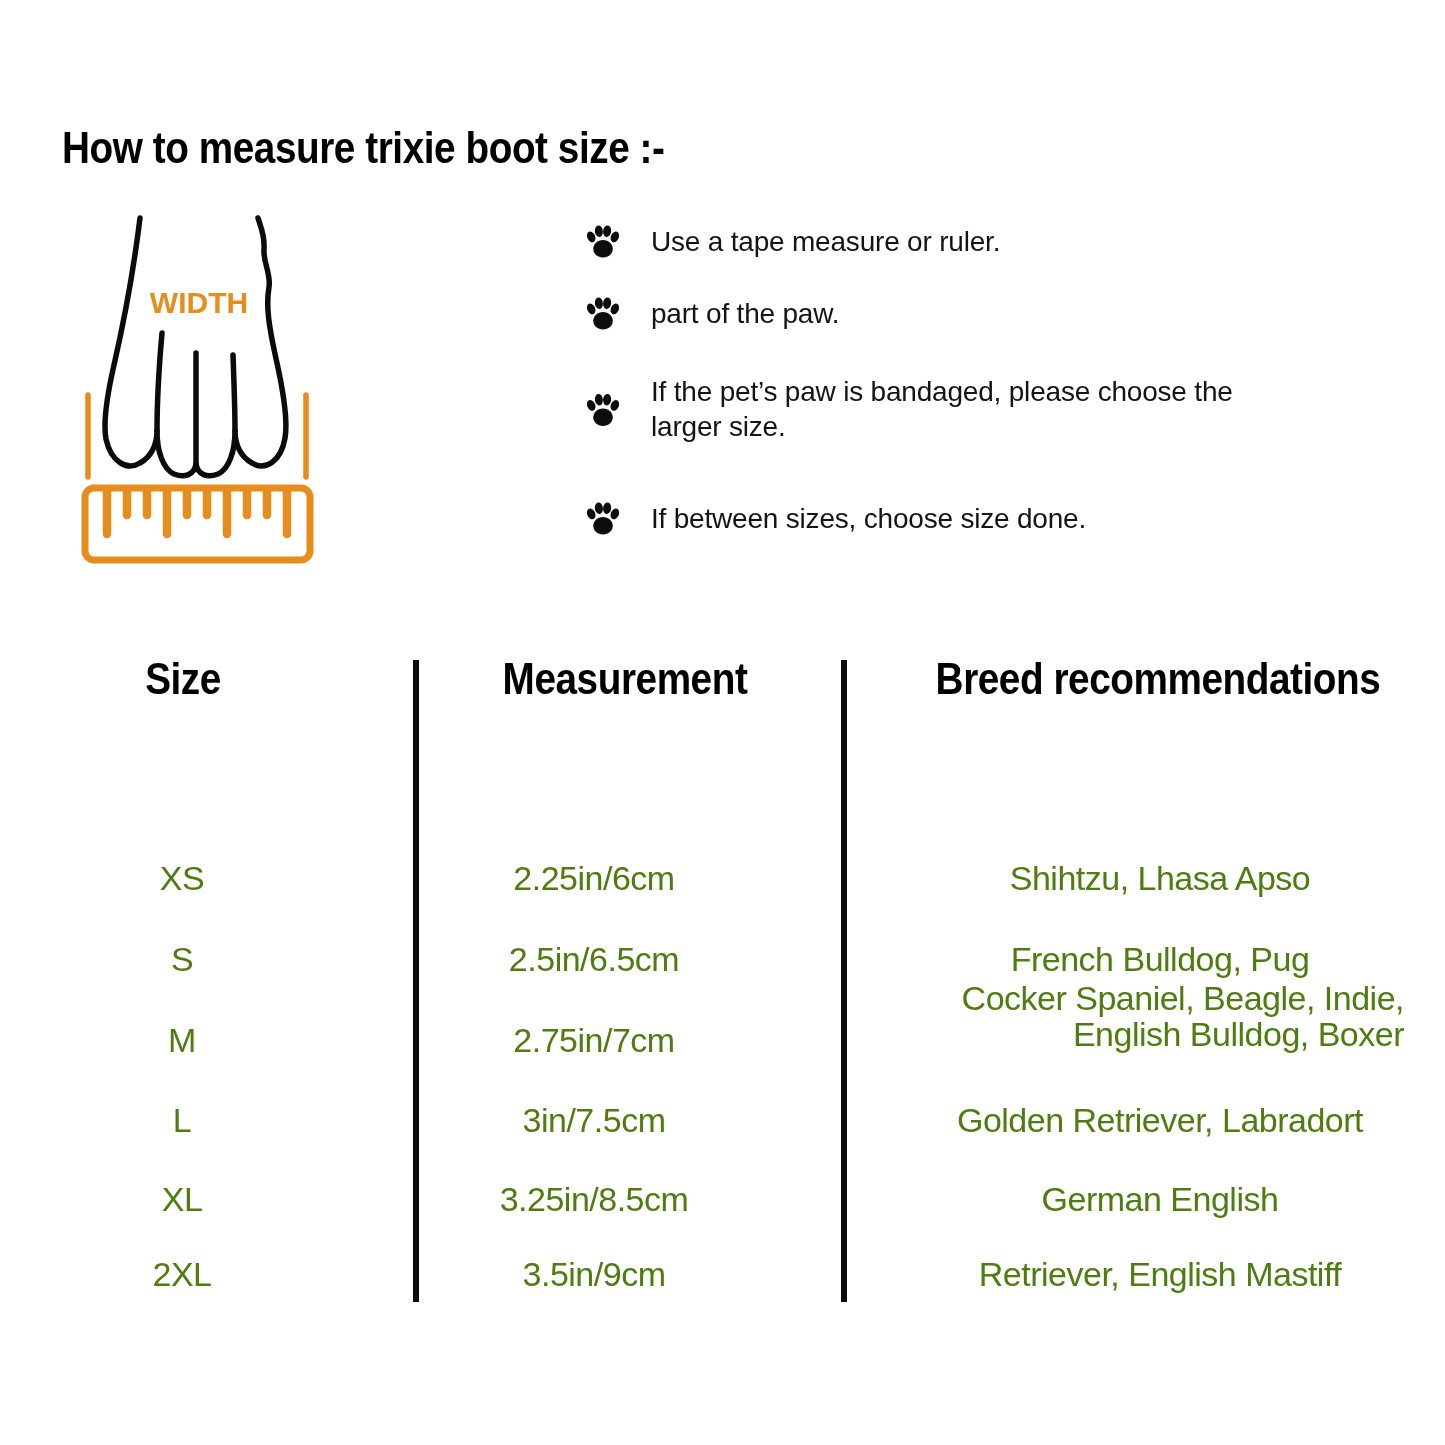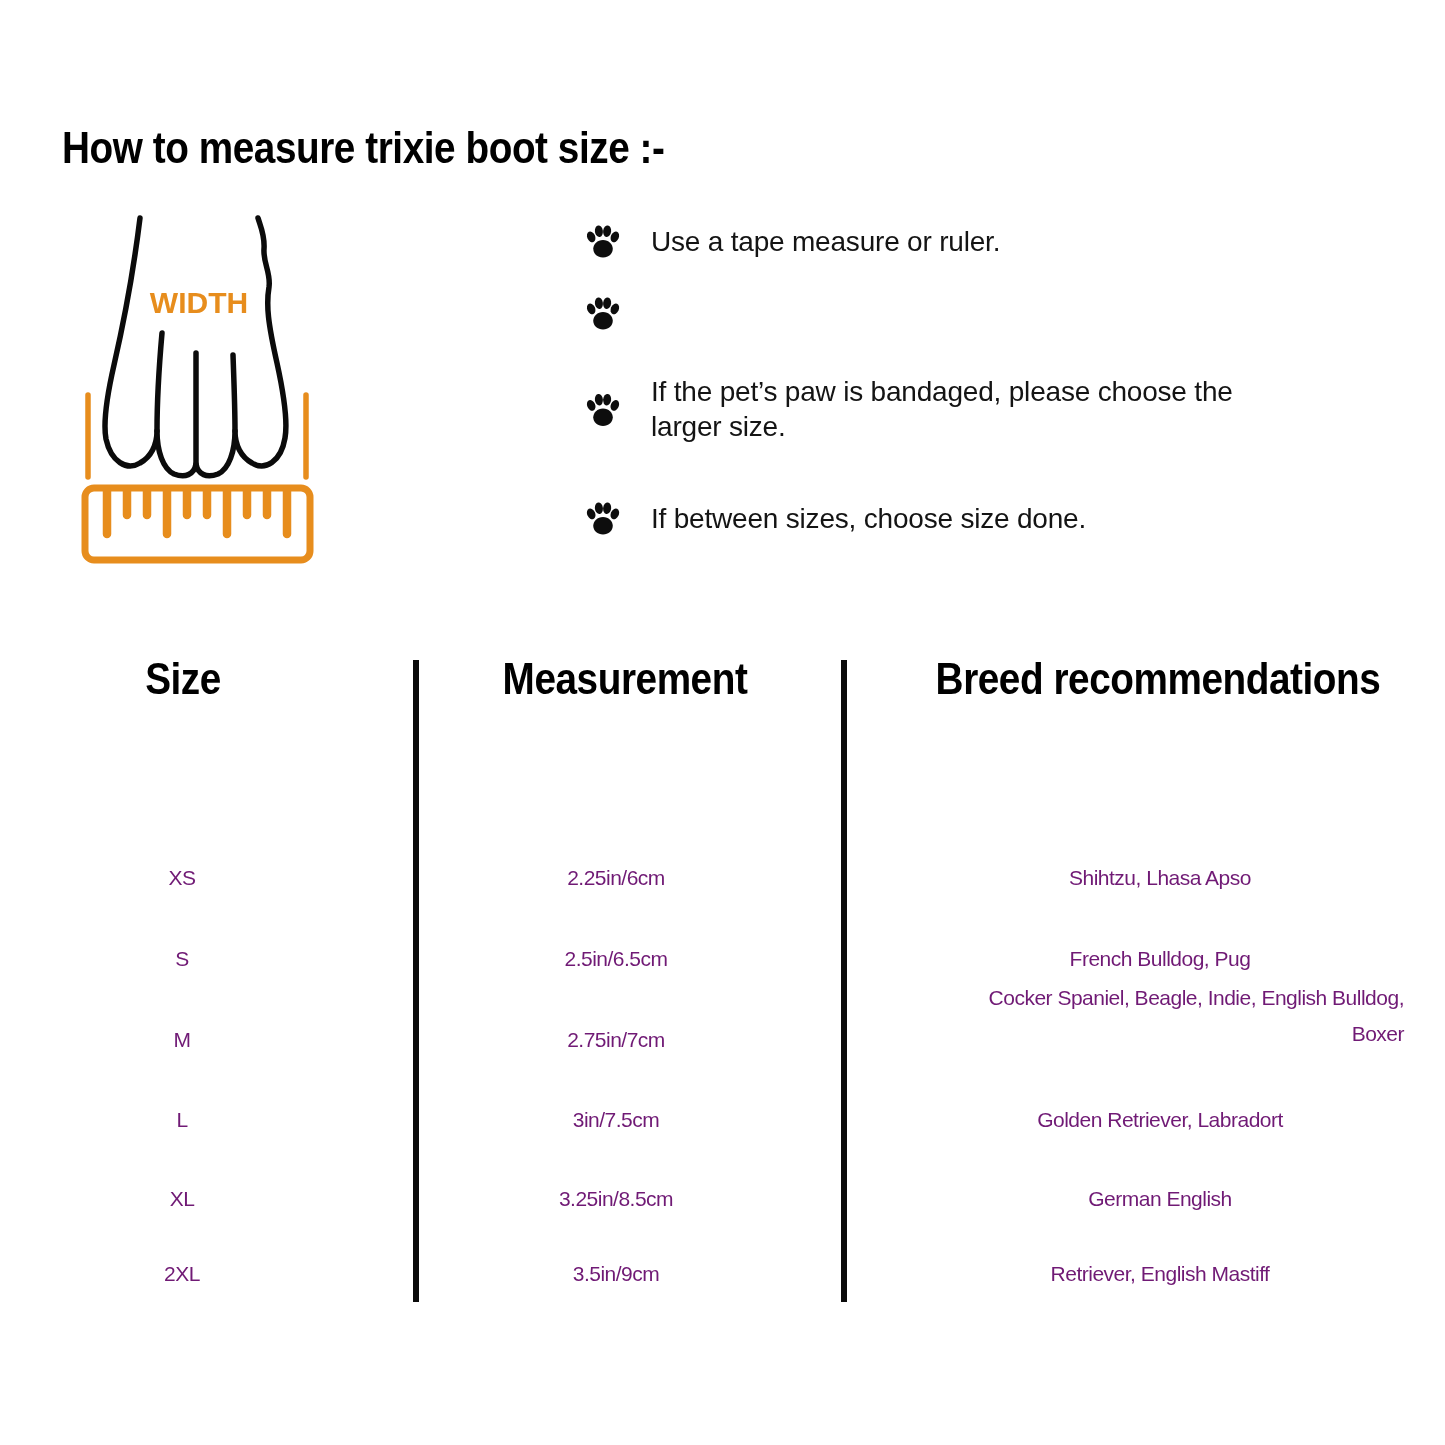--- a/index.html
+++ b/index.html
@@ -24,28 +24,28 @@
   }
   .b1{top:241px}.b2{top:313px}.b3{top:409px}.b4{top:518px}
   .bullet .pawicon{width:37px;height:37px;flex:0 0 auto;}
   .bullet .txt{font-size:28px;line-height:35px;color:#141414;letter-spacing:-0.2px;white-space:nowrap;}
 
   
   .divider{position:absolute;top:660px;width:6px;height:642px;background:#0b0b0b;}
   .divider1{left:413px}.divider2{left:841px}
   .cell{
     position:absolute;transform:translate(-50%,-50%);
-    font-size:21px;letter-spacing:-0.5px;color:#701a75;white-space:nowrap;
+    font-size:34px;letter-spacing:-0.5px;color:#4d7c0f;white-space:nowrap;
   }
   .th{
     font-size:44px;font-weight:bold;color:#000;letter-spacing:-0.5px;
     transform:translate(-50%,-50%) scaleX(0.88);
   }
   .hy{top:679px}
-  .c1{left:182px}.c2{left:616px}.c3{left:1160px}
+  .c1{left:182px}.c2{left:594px}.c3{left:1160px}
   .h1{left:183px}.h2{left:625px}.h3{left:1158px}
   .r0{top:878px}.r1{top:959px}.r2{top:1040px}.r3{top:1120px}.r4{top:1199px}.r5{top:1274px}
   .breed-m{
     left:959px;top:1016px;transform:translateY(-50%);
     width:445px;white-space:normal;text-align:right;line-height:36px;
   }
 </style>
 </head>
 <body>
 
@@ -105,20 +105,21 @@
 
   <div class="bullet b2">
     <svg class="pawicon" viewBox="0 0 36 36" aria-hidden="true" fill="#0d0d0d">
       <ellipse cx="7" cy="14" rx="3.9" ry="5.4" transform="rotate(-24 7 14)"></ellipse>
       <ellipse cx="14.5" cy="8.5" rx="3.9" ry="5.6" transform="rotate(-7 14.5 8.5)"></ellipse>
       <ellipse cx="22.5" cy="8.5" rx="3.9" ry="5.6" transform="rotate(7 22.5 8.5)"></ellipse>
       <ellipse cx="30" cy="14" rx="3.9" ry="5.4" transform="rotate(24 30 14)"></ellipse>
       <path d="M18.5 17 c5.5 0 9.5 4.2 9.5 8.6 c0 5 -4.2 8.4 -9.5 8.4 c-5.3 0 -9.5 -3.4 -9.5 -8.4 c0 -4.4 4 -8.6 9.5 -8.6 z"></path>
     </svg>
     <div class="txt">
+        <div>part of the paw.</div>
     </div>
   </div>
 
   <div class="bullet b4">
     <svg class="pawicon" viewBox="0 0 36 36" aria-hidden="true" fill="#0d0d0d">
       <ellipse cx="7" cy="14" rx="3.9" ry="5.4" transform="rotate(-24 7 14)"></ellipse>
       <ellipse cx="14.5" cy="8.5" rx="3.9" ry="5.6" transform="rotate(-7 14.5 8.5)"></ellipse>
       <ellipse cx="22.5" cy="8.5" rx="3.9" ry="5.6" transform="rotate(7 22.5 8.5)"></ellipse>
       <ellipse cx="30" cy="14" rx="3.9" ry="5.4" transform="rotate(24 30 14)"></ellipse>
       <path d="M18.5 17 c5.5 0 9.5 4.2 9.5 8.6 c0 5 -4.2 8.4 -9.5 8.4 c-5.3 0 -9.5 -3.4 -9.5 -8.4 c0 -4.4 4 -8.6 9.5 -8.6 z"></path>

